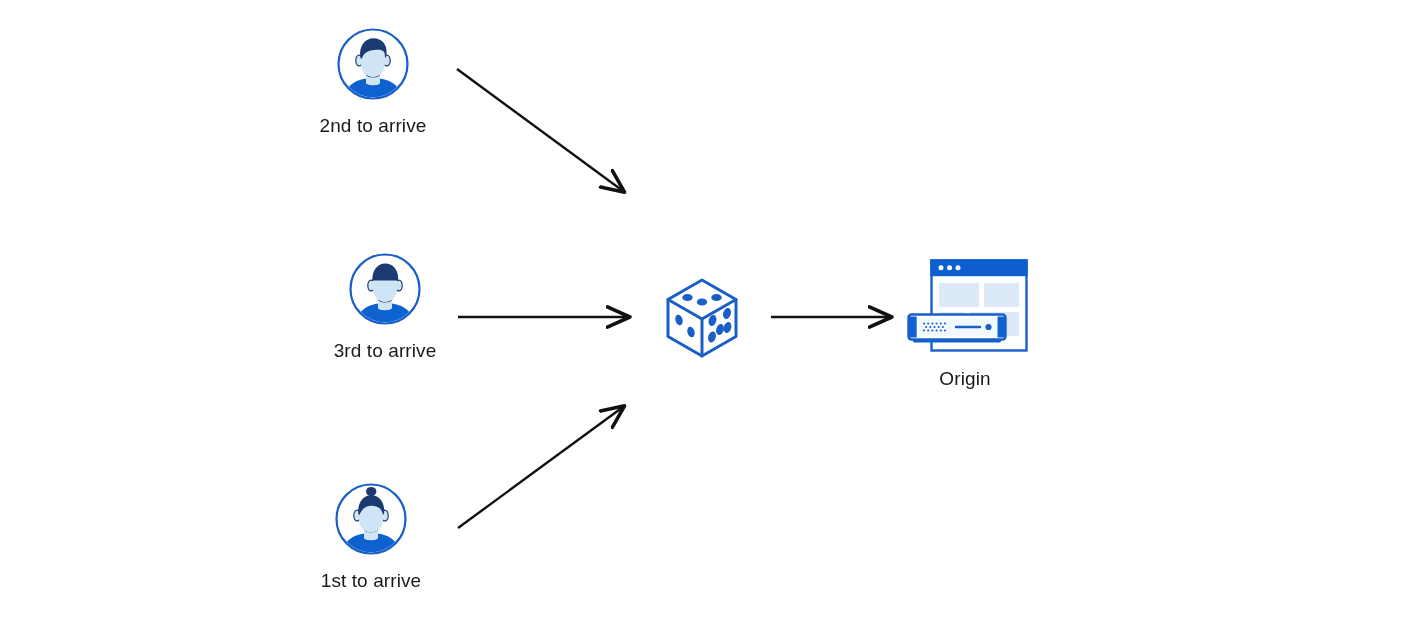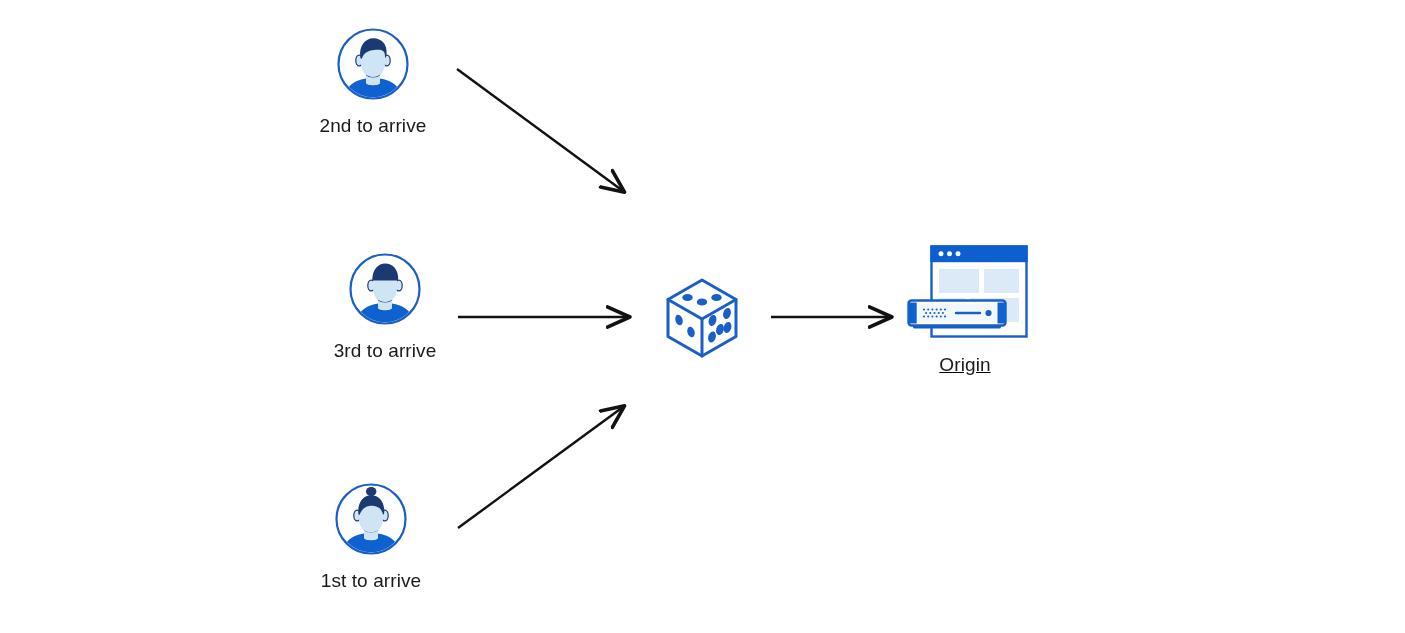--- a/index.html
+++ b/index.html
@@ -186,21 +186,21 @@
           <ellipse cx="55.5" cy="48.5" rx="3.8" ry="5.6" transform="rotate(16 55.5 48.5)"></ellipse>
           <ellipse cx="70" cy="41.5" rx="3.8" ry="5.6" transform="rotate(16 70 41.5)"></ellipse>
           <ellipse cx="63" cy="57.5" rx="3.8" ry="5.6" transform="rotate(16 63 57.5)"></ellipse>
           <ellipse cx="70.5" cy="55.5" rx="3.8" ry="5.6" transform="rotate(16 70.5 55.5)"></ellipse>
           <ellipse cx="55" cy="65" rx="3.8" ry="5.6" transform="rotate(16 55 65)"></ellipse>
         </g>
       </svg>
     </div>
   </div>
 
-  <div class="node origin-node" style="left:902px; top:244px; width:126px;text-decoration:underline;">
+  <div class="node origin-node" style="left:902px; top:258px; width:126px;">
     <div class="origin-wrap">
       <svg viewBox="0 0 126 100" width="126" height="100">
 
         <g>
           <rect x="29.5" y="2.5" width="95" height="90" fill="#ffffff" stroke="#1a5fc8" stroke-width="2.4"></rect>
 
           <rect x="29.5" y="2.5" width="95" height="14.5" fill="#0d5fd0" stroke="#0d5fd0" stroke-width="2.4"></rect>
 
           <circle cx="39" cy="9.8" r="2.5" fill="#ffffff"></circle>
           <circle cx="47.5" cy="9.8" r="2.5" fill="#ffffff"></circle>

